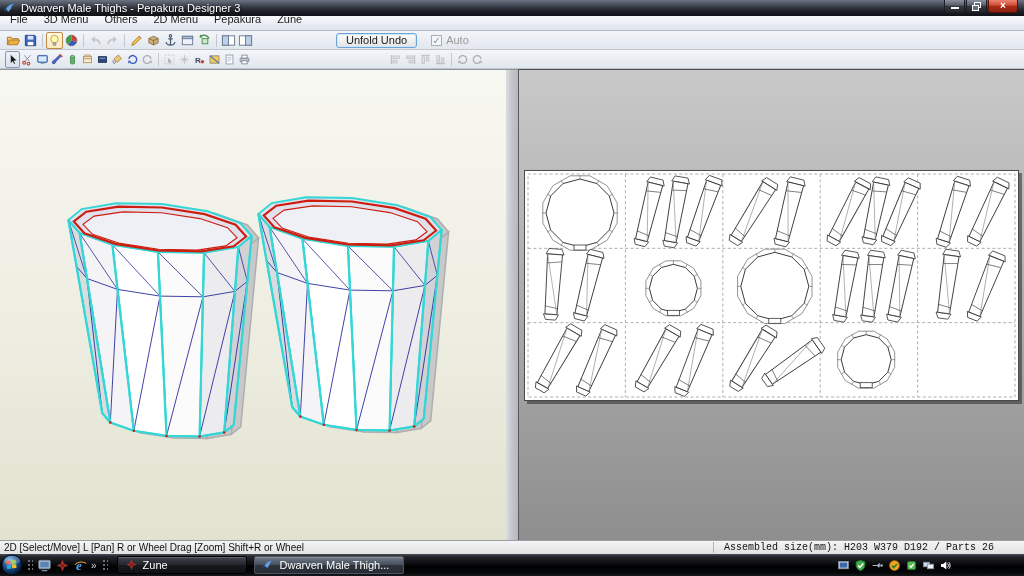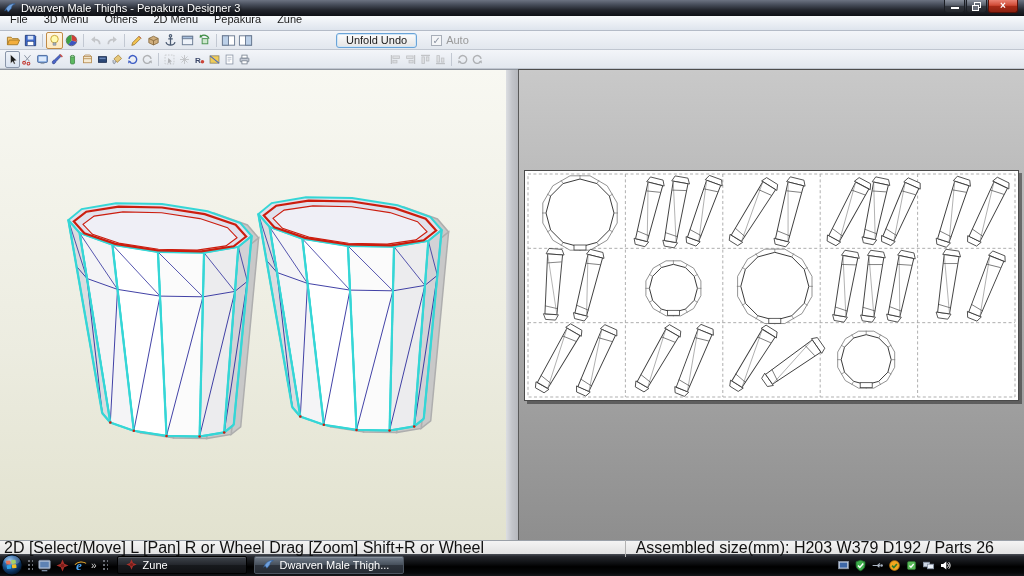--- a/index.html
+++ b/index.html
@@ -58,25 +58,25 @@
             background:linear-gradient(#f8f8f2,#ecece0 60%,#e2e2cf); }
   .splitter { width:12px; background:linear-gradient(90deg,#dcdee2,#c3c5ca 50%,#b6b8bd);
               border-top:1px solid #8f959e; }
   .pane2d { flex:1; position:relative; border-top:1px solid #4c4c4c; border-left:1px solid #5a5a5a;
             background:linear-gradient(#c9c9c9,#b4b4b4 35%,#8e8e8e); }
   .page { position:absolute; left:5px; top:100px; width:495px; height:231px; background:#fff;
           border:1px solid #4a4a4a; box-shadow:3px 3px 0 rgba(30,30,30,.5); }
   .page svg, .pane3d svg { display:block; }
   
   .statusbar {
-    height:14px; display:flex; align-items:center; font-size:16px; color:#111;
+    height:14px; display:flex; align-items:center; font-size:10px; color:#111;
     background:linear-gradient(#f4f4f4,#e2e2e2); border-top:1px solid #9aa0a8;
   }
   .status-left { flex:1; padding-left:4px; white-space:nowrap; }
-  .status-right { border-left:1px solid #b2b2b2; padding:0 30px 0 10px; white-space:nowrap; }
+  .status-right { border-left:1px solid #b2b2b2; padding:0 30px 0 10px; white-space:nowrap;font-family:Liberation Mono, monospace; }
   
   .taskbar {
     height:22px; display:flex; align-items:center; color:#fff;
     background:linear-gradient(180deg,#4a4e56 0%,#24262c 12%,#0b0c0e 45%,#000 58%,#07080a 86%,#16181c 100%);
   }
   .grip { width:7px; height:14px; margin:0 2px;
           background-image:radial-gradient(circle,#6a6e76 28%,transparent 32%);
           background-size:4px 4px; background-position:1px 1px; }
   .ql { width:18px; height:18px; display:flex; align-items:center; justify-content:center; }
   .chev { color:#d8d8d8; font-size:10px; padding:0 2px; }

